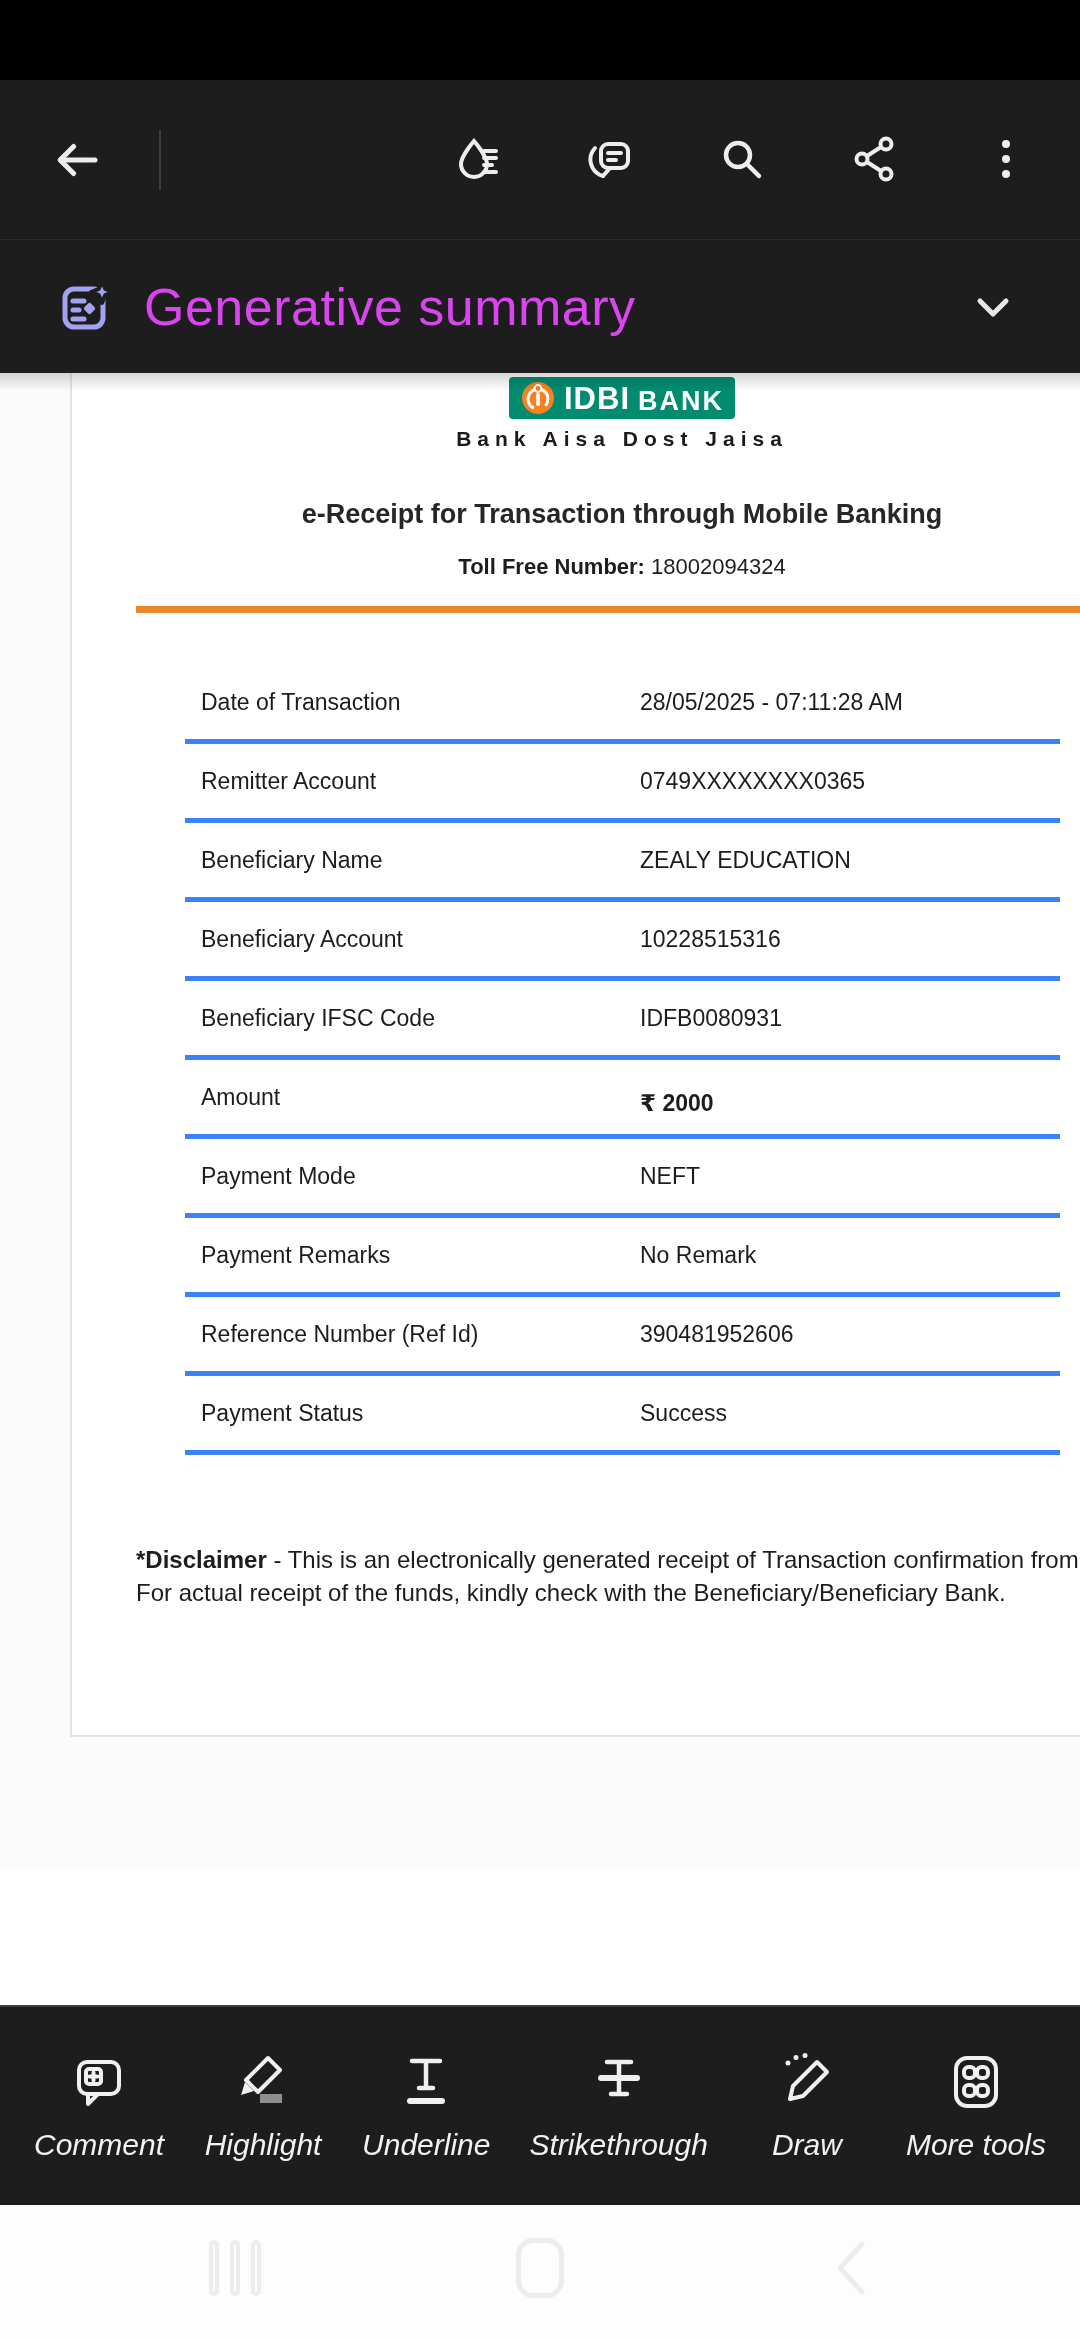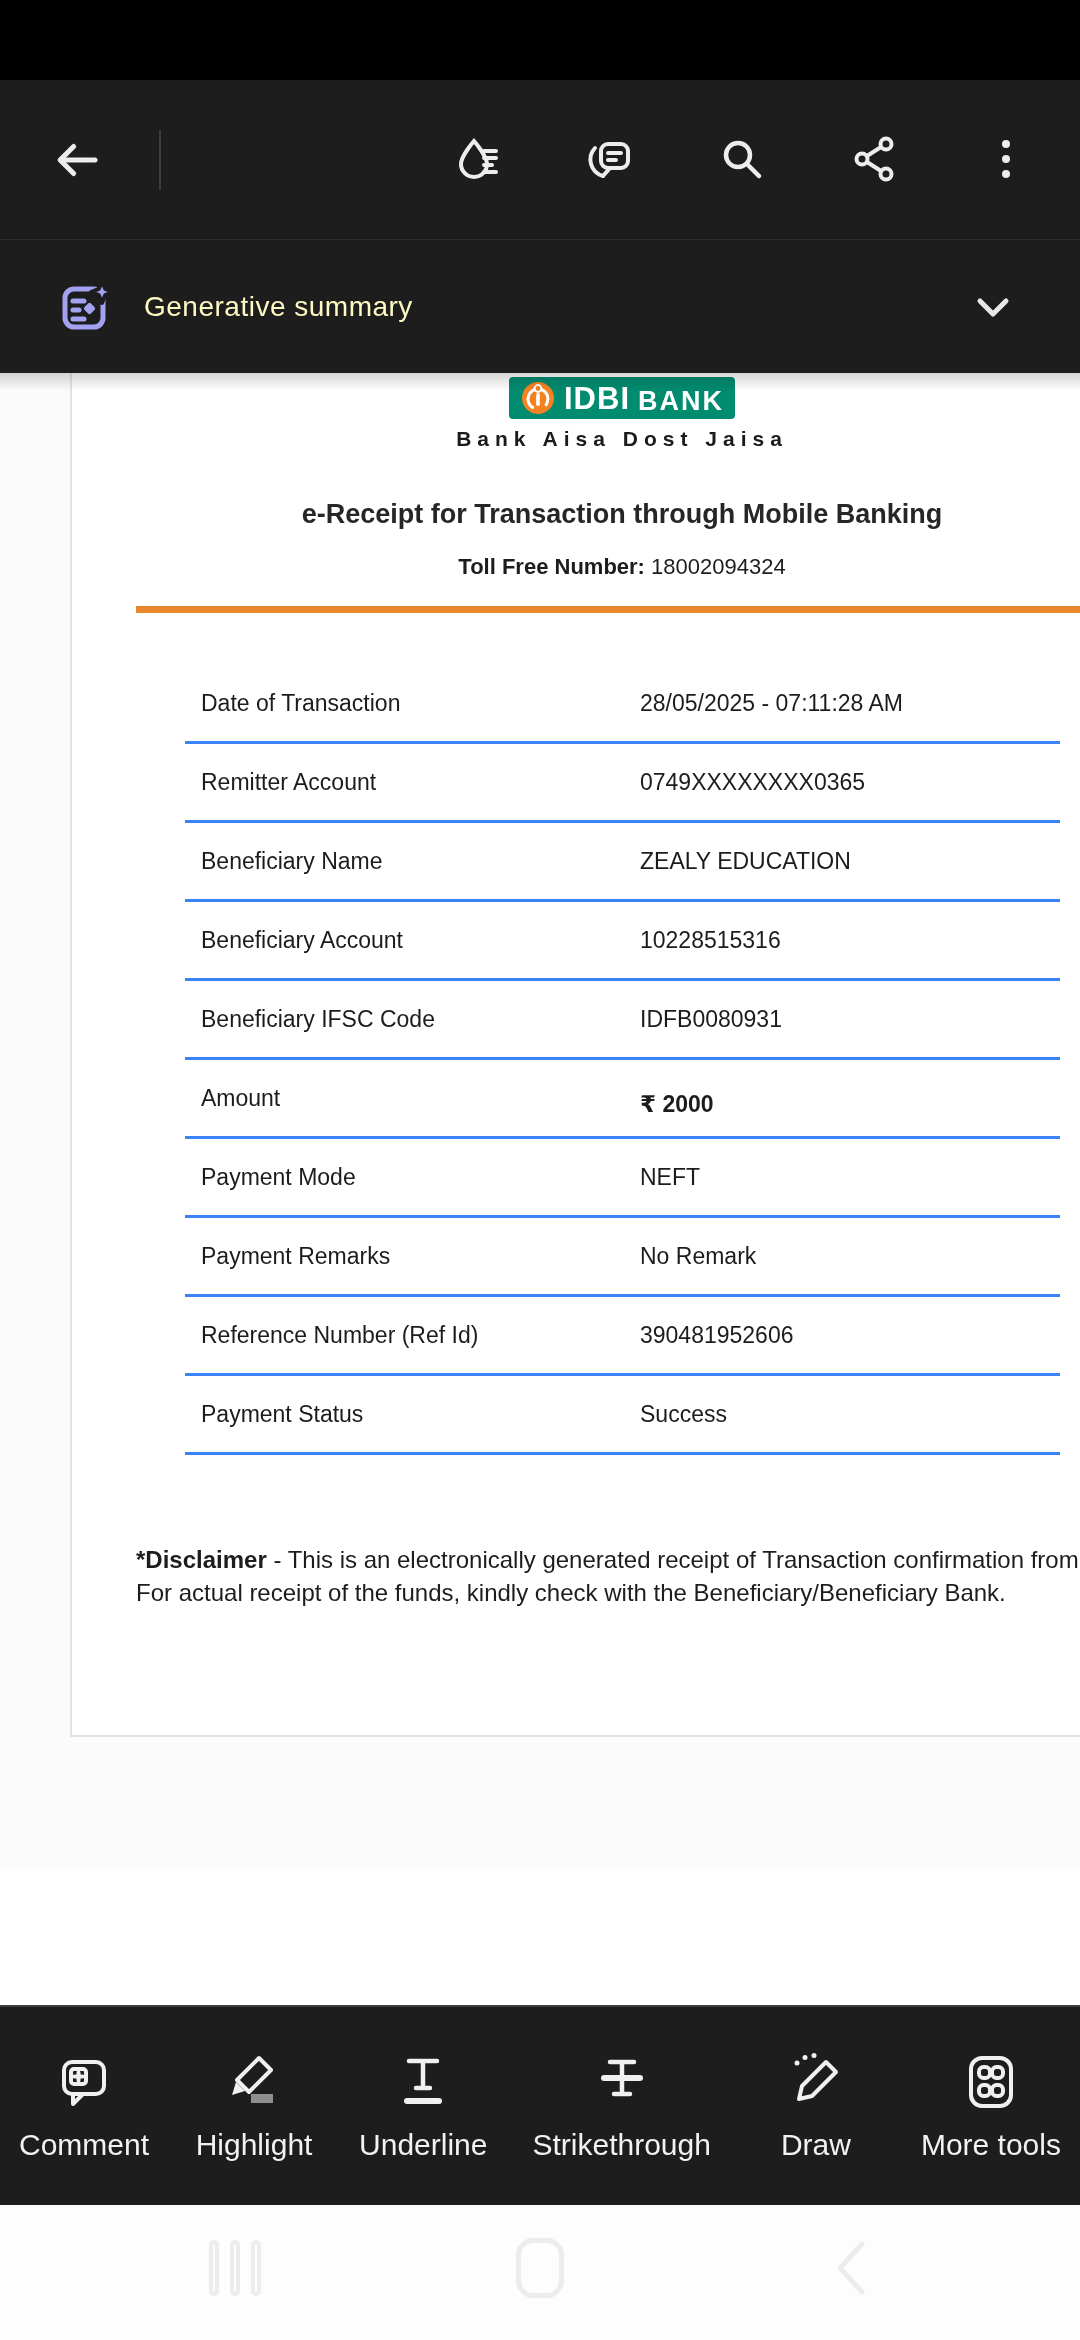--- a/index.html
+++ b/index.html
@@ -13,21 +13,21 @@
   .app-toolbar{position:absolute;top:80px;left:0;width:1080px;height:159px;background:#1d1d1d;}
   .back-btn{position:absolute;left:50px;top:53px;width:54px;height:54px;}
   .tb-divider{position:absolute;left:159px;top:50px;width:2px;height:60px;background:#3d3d3d;}
   .tb-actions{position:absolute;right:50px;top:55px;display:flex;gap:84px;align-items:center;}
   .tb-actions .icon{width:48px;height:48px;display:block;}
 
   
   .gen-bar{position:absolute;top:239px;left:0;width:1080px;height:134px;background:#1d1d1d;
            border-top:1px solid #2d2d2d;display:flex;align-items:center;box-sizing:border-box;}
   .gen-icon{margin-left:58px;width:56px;height:56px;flex:none;}
-  .gen-label{margin-left:30px;color:#fef9c3;font-size:28px;letter-spacing:.5px;}
+  .gen-label{margin-left:30px;color:#d946ef;font-size:52px;letter-spacing:.5px;}
   .gen-chevron{margin-left:auto;margin-right:64px;width:46px;height:46px;}
 
   
   .viewer{position:absolute;top:373px;left:0;width:1080px;height:1496px;background:#fbfbfb;overflow:hidden;}
   .viewer .header-shadow{position:absolute;top:0;left:0;width:1080px;height:18px;z-index:5;
            background:linear-gradient(rgba(0,0,0,.16),rgba(0,0,0,0));pointer-events:none;}
   .page{position:absolute;left:70px;top:-2px;width:1100px;height:1362px;background:#fff;
         border:2px solid #e3e3e3;box-sizing:content-box;overflow:hidden;}
 
   .logo-wrap{margin-top:4px;text-align:center;}
@@ -38,33 +38,33 @@
   .idbi-bankword{color:#fff;font-weight:bold;font-size:27px;letter-spacing:2px;line-height:1;padding-top:6px;}
   .tagline{margin-top:8px;text-align:center;font-size:21px;font-weight:bold;color:#1b1b1b;letter-spacing:6px;}
 
   .doc-title{margin-top:48px;text-align:center;font-size:27px;font-weight:bold;color:#262626;}
   .tollfree{margin-top:24px;text-align:center;font-size:22px;color:#1d1d1d;}
   .tollfree .tf-label{font-weight:bold;}
   .orange-rule{margin:26px 64px 0 64px;height:7px;background:var(--accent-orange,#E8872B);}
 
   .rtable{margin:52px 112px 0 113px;}
   .rrow{position:relative;height:79px;display:flex;align-items:center;
-        border-bottom:3px solid #3b82f6;box-sizing:border-box;}
+        border-bottom:5px solid #3b82f6;box-sizing:border-box;}
   .rlabel{margin-left:16px;font-size:23px;color:#1c1c1c;}
   .rvalue{position:absolute;left:455px;font-size:23px;color:#1c1c1c;white-space:nowrap;}
   .rvalue.bold{font-weight:bold;margin-top:12px;}
 
   .disclaimer{margin:88px 64px 0 64px;font-size:24px;line-height:33px;color:#1d1d1d;}
   .disclaimer .d-line1{white-space:nowrap;overflow:hidden;}
   .disclaimer .d-bold{font-weight:bold;}
 
   
   .bottom-toolbar{position:absolute;top:2005px;left:0;width:1080px;height:200px;background:#1d1d1d;
                   border-top:2px solid #3e3e3e;box-sizing:border-box;
-                  display:flex;justify-content:space-between;align-items:center;padding:0 19px;}
+                  display:flex;justify-content:space-between;align-items:center;padding:0 34px;font-style:italic;}
   .tool-item{display:flex;flex-direction:column;align-items:center;gap:14px;min-width:120px;}
   .tool-item .icon{width:64px;height:64px;}
   .tool-label{color:#f2f2f2;font-size:30px;white-space:nowrap;}
 
   
   .nav-bar{position:absolute;top:2205px;left:0;width:1080px;height:135px;background:#fdfdfd;}
   .nav-recents{position:absolute;left:209px;top:35px;display:flex;gap:11px;}
   .nav-recents i{display:block;width:10px;height:56px;border:4px solid #ececec;border-radius:8px;box-sizing:border-box;background:transparent;}
   .nav-home{position:absolute;left:516px;top:33px;width:48px;height:60px;border:5px solid #ececec;border-radius:17px;box-sizing:border-box;}
   .nav-back{position:absolute;left:829px;top:34px;width:40px;height:58px;}

